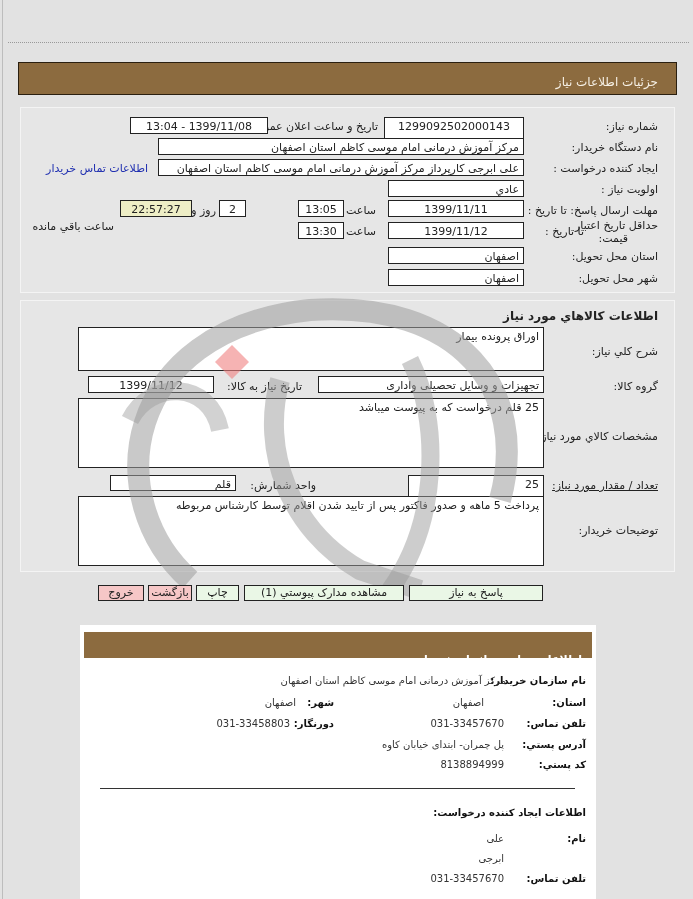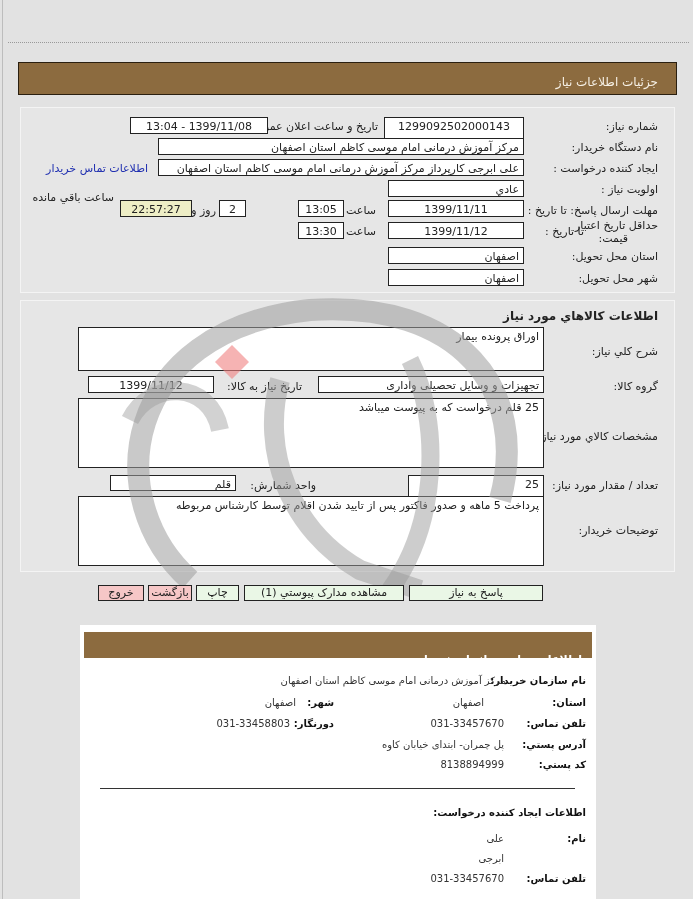--- a/index.html
+++ b/index.html
@@ -60,21 +60,21 @@
   <span class="lbl" style="right:16px; top:75px;">اولويت نياز :</span>
   <div class="field" style="right:150px; top:72px; width:136px; height:17px;">عادي</div>
 
   <span class="lbl" style="right:16px; top:96px;">مهلت ارسال پاسخ: تا تاريخ :</span>
   <div class="field center" style="right:150px; top:92px; width:136px; height:17px;">1399/11/11</div>
   <span class="lbl" style="right:298px; top:96px;">ساعت</span>
   <div class="field center" style="right:330px; top:92px; width:46px; height:17px;">13:05</div>
   <div class="field center" style="right:428px; top:92px; width:27px; height:17px;">2</div>
   <span class="lbl" style="right:458px; top:96px;">روز و</span>
   <div class="field center yellow" style="right:482px; top:92px; width:72px; height:17px;">22:57:27</div>
-  <span class="lbl" style="right:560px; top:83px;text-align:center;">ساعت باقي مانده</span>
+  <span class="lbl" style="right:560px; top:112px;text-align:center;">ساعت باقي مانده</span>
 
   <span class="lbl" style="right:16px; top:111px;">حداقل تاريخ اعتبار</span>
   <span class="lbl" style="right:46px; top:124px;">قيمت:</span>
   <span class="lbl" style="right:90px; top:117px;">تا تاريخ :</span>
   <div class="field center" style="right:150px; top:114px; width:136px; height:17px;">1399/11/12</div>
   <span class="lbl" style="right:298px; top:117px;">ساعت</span>
   <div class="field center" style="right:330px; top:114px; width:46px; height:17px;">13:30</div>
 
   <span class="lbl" style="right:16px; top:142px;">استان محل تحويل:</span>
   <div class="field" style="right:150px; top:139px; width:136px; height:17px;">اصفهان</div>
@@ -90,21 +90,21 @@
   <div class="field" style="right:130px; top:26px; width:466px; height:44px;">اوراق پرونده بيمار</div>
 
   <span class="lbl" style="right:16px; top:79px;">گروه کالا:</span>
   <div class="field" style="right:130px; top:75px; width:226px; height:17px;">تجهيزات و وسايل تحصيلی واداری</div>
   <span class="lbl" style="right:372px; top:79px;">تاريخ نياز به کالا:</span>
   <div class="field center" style="right:460px; top:75px; width:126px; height:17px;">1399/11/12</div>
 
   <span class="lbl" style="right:16px; top:129px;">مشخصات کالاي مورد نياز:</span>
   <div class="field" style="right:130px; top:97px; width:466px; height:70px;">25 قلم درخواست که به پيوست ميباشد</div>
 
-  <span class="lbl" style="right:16px; top:178px;">تعداد / مقدار مورد نياز:</span>
+  <span class="lbl" style="right:16px; top:178px;text-decoration:underline;">تعداد / مقدار مورد نياز:</span>
   <div class="field" style="right:130px; top:174px; width:136px; height:26px;">25</div>
   <span class="lbl" style="right:358px; top:178px;">واحد شمارش:</span>
   <div class="field" style="right:438px; top:174px; width:126px; height:16px;">قلم</div>
 
   <span class="lbl" style="right:16px; top:223px;">توضيحات خريدار:</span>
   <div class="field" style="right:130px; top:195px; width:466px; height:70px;">پرداخت 5 ماهه و صدور فاکتور پس از تاييد شدن اقلام توسط کارشناس مربوطه</div>
 </div>
 
 <svg class="watermark" style="left:60px; top:270px;" width="520" height="340" viewBox="0 0 520 340">
   <path d="M130 310 C 40 230, 60 60, 250 40 C 400 30, 470 120, 440 230" fill="none" stroke="#9c9c9c" stroke-opacity="0.55" stroke-width="22"></path>

